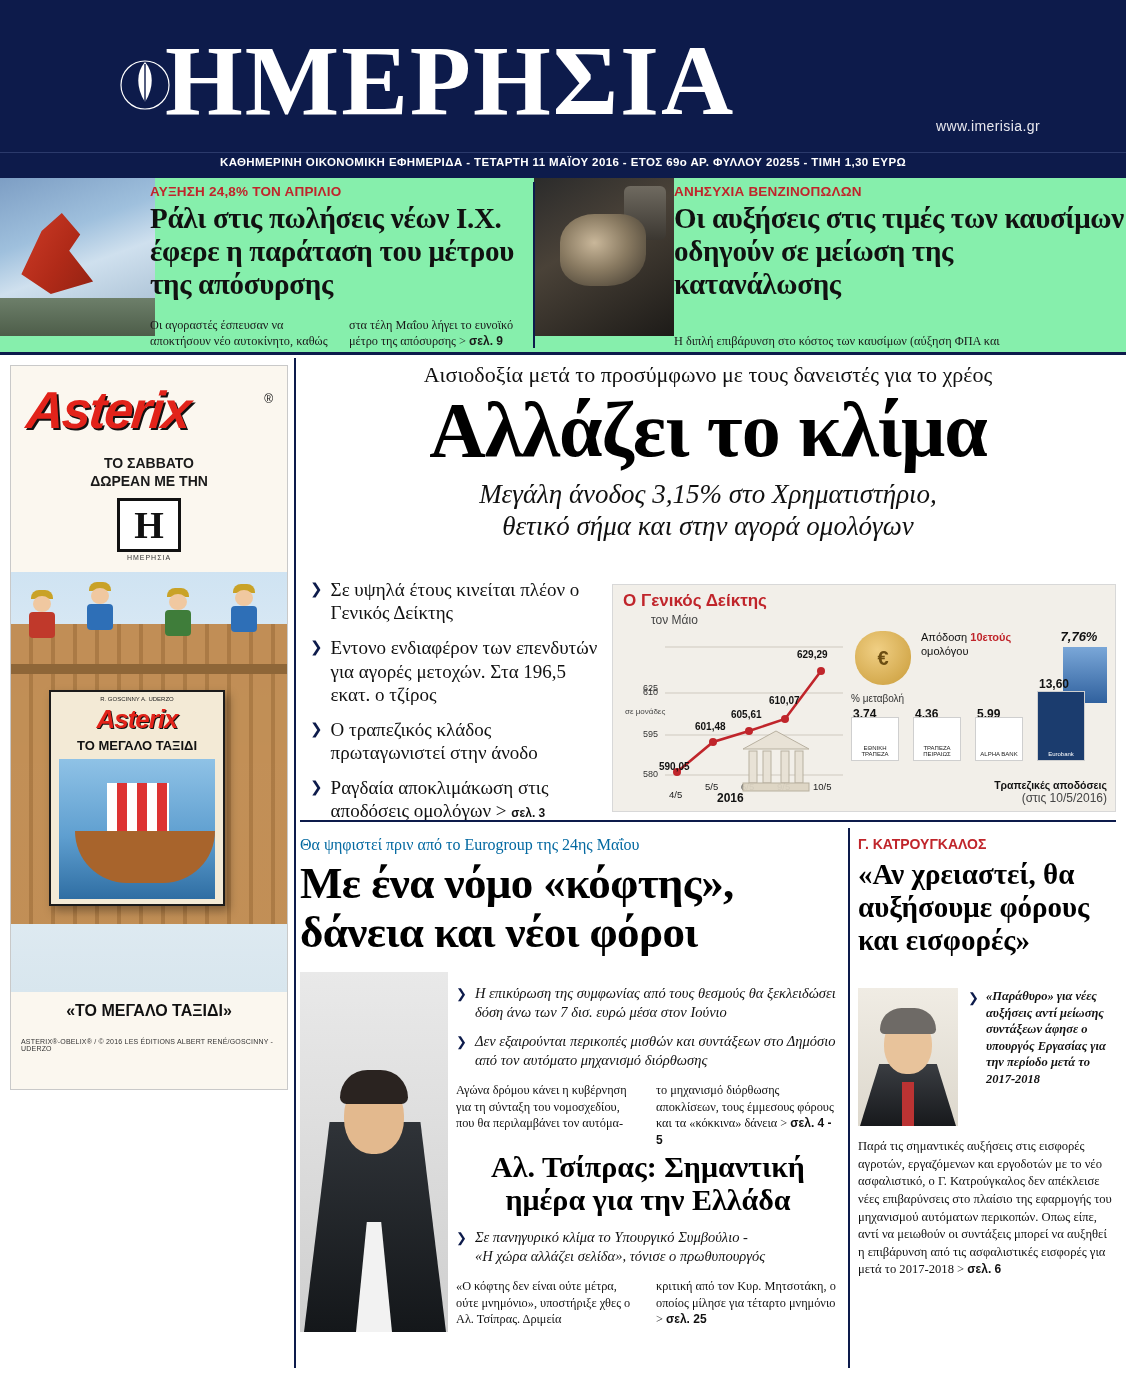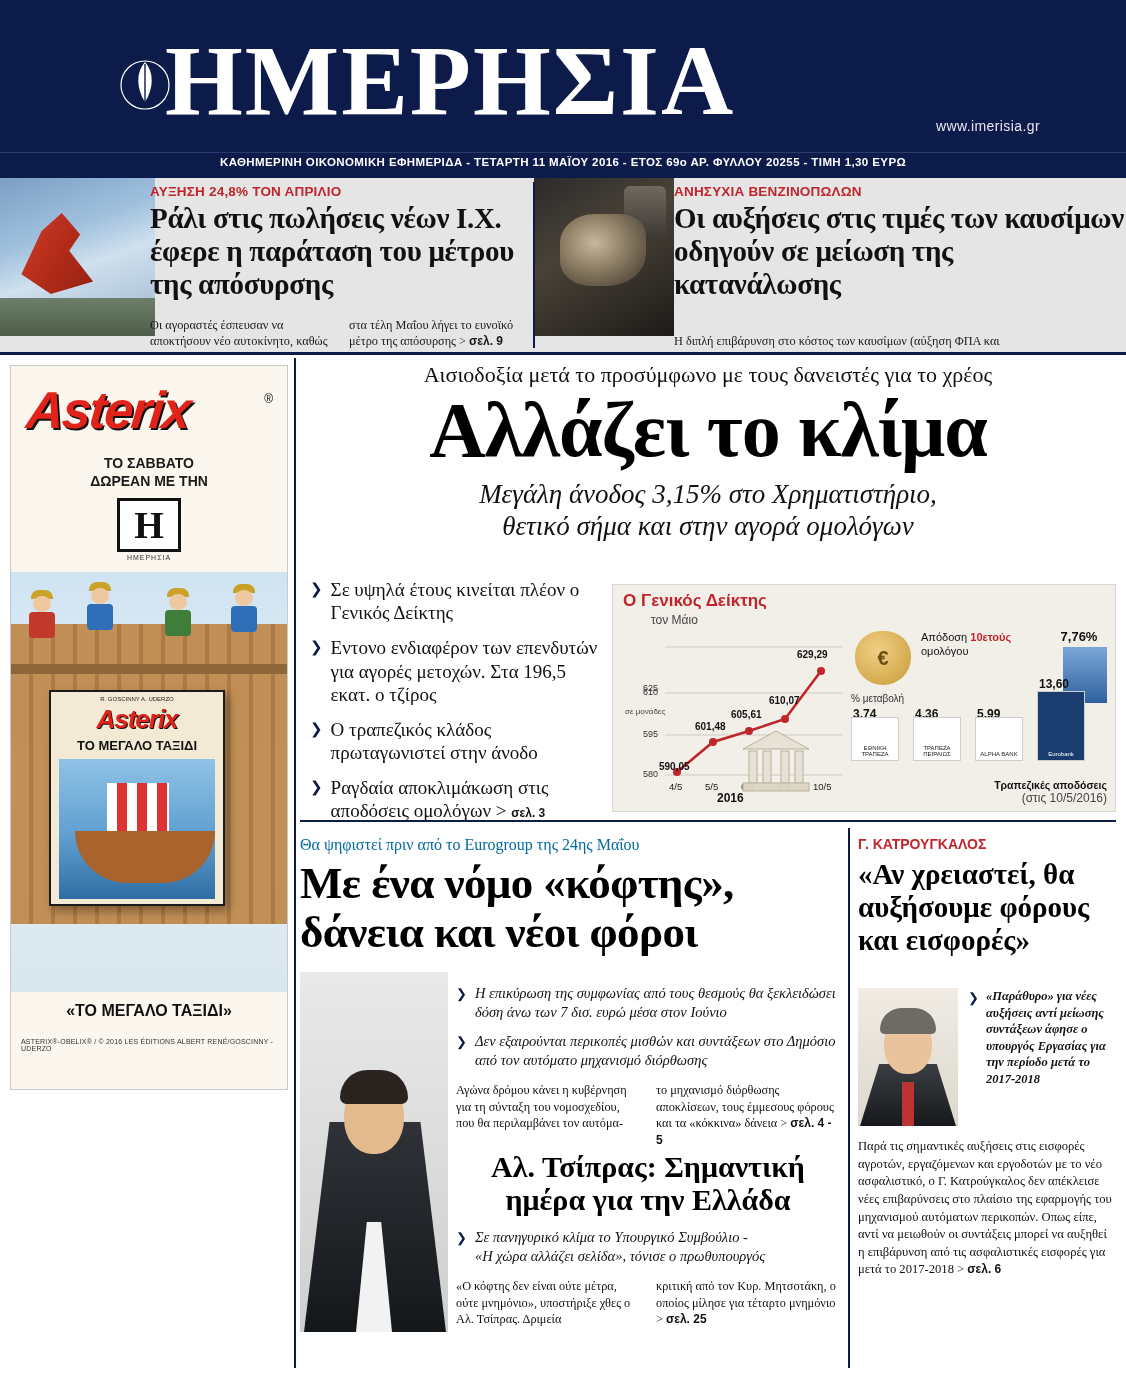--- a/index.html
+++ b/index.html
@@ -43,21 +43,21 @@
   }
   .masthead-strip .line {
     position:absolute; left:0; right:0; top:3px; text-align:center;
     font-family:"Liberation Sans", sans-serif;
     font-size:11.5px; font-weight:700; letter-spacing:0.4px;
   }
 
   
   .teaser-band {
     position:absolute; left:0; top:178px; width:1126px; height:176px;
-    background:#e5e5e5;
+    background:#86efac;
   }
   .teaser { position:absolute; top:0; height:176px; }
   .teaser.left { left:0; width:534px; }
   .teaser.right { left:534px; width:592px; }
   .teaser-photo {
     position:absolute; left:0; top:0; width:155px; height:158px;
     overflow:hidden;
   }
   .teaser.right .teaser-photo { width:140px; }
   .ph-exc {
@@ -289,21 +289,21 @@
     position:absolute; left:72px; top:2px; width:110px;
     font-family:"Liberation Sans", sans-serif; font-size:11px; line-height:1.25; color:#111;
   }
   .ib-r-lab b { color:#c0252b; }
   .bar-7 {
     position:absolute; right:4px; top:18px; width:44px; height:56px;
     background:linear-gradient(180deg,#7aa7d8,#30619e);
   }
   .bar-7-lab {
     position:absolute; right:4px; top:0px; width:56px; text-align:center;
-    font-family:"Liberation Sans", sans-serif; font-weight:700; font-size:13px; color:#111;
+    font-family:"Liberation Sans", sans-serif; font-weight:700; font-size:13px; color:#111;font-style:italic;
   }
   .pct-lab {
     position:absolute; font-family:"Liberation Sans", sans-serif; font-weight:700;
     font-size:12px; color:#111;
   }
   .bank-box {
     position:absolute; top:88px; width:48px; height:44px; background:#fff;
     border:1px solid #cfcfcf;
   }
   .bank-name {
@@ -581,21 +581,21 @@
         <circle cx="164" cy="90" r="4" fill="#c0252b"></circle>
         <circle cx="200" cy="42" r="4" fill="#c0252b"></circle>
       </svg>
 
       <div class="pt-val" style="left:38px; top:132px;">590,05</div>
       <div class="pt-val" style="left:74px; top:92px;">601,48</div>
       <div class="pt-val" style="left:110px; top:80px;">605,61</div>
       <div class="pt-val" style="left:148px; top:66px;">610,07</div>
       <div class="pt-val" style="left:176px; top:20px;">629,29</div>
 
-      <div class="ib-xlab" style="left:48px; top:152px;">4/5</div>
+      <div class="ib-xlab" style="left:48px; top:160px;">4/5</div>
       <div class="ib-xlab" style="left:84px; top:152px;">5/5</div>
       <div class="ib-xlab" style="left:120px; top:152px;">6/5</div>
       <div class="ib-xlab" style="left:156px; top:152px;">9/5</div>
       <div class="ib-xlab" style="left:192px; top:152px;">10/5</div>
       <div class="ib-year">2016</div>
 
       <div class="bank-icon">
         <svg viewBox="0 0 74 74" aria-hidden="true">
           <polygon points="37,6 70,24 4,24" fill="#e8e2d6" stroke="#b5ad9c"></polygon>
           <rect x="10" y="26" width="8" height="32" fill="#e8e2d6" stroke="#b5ad9c"></rect>

